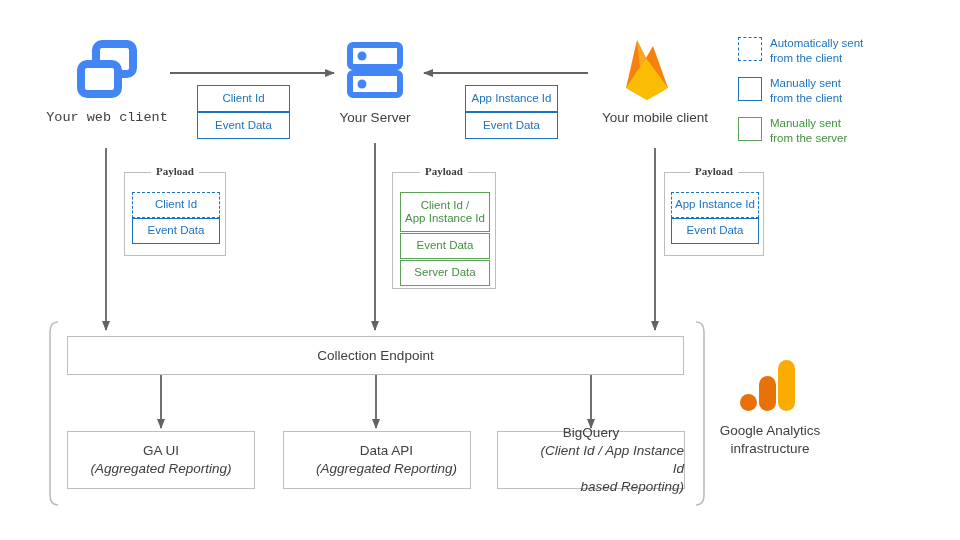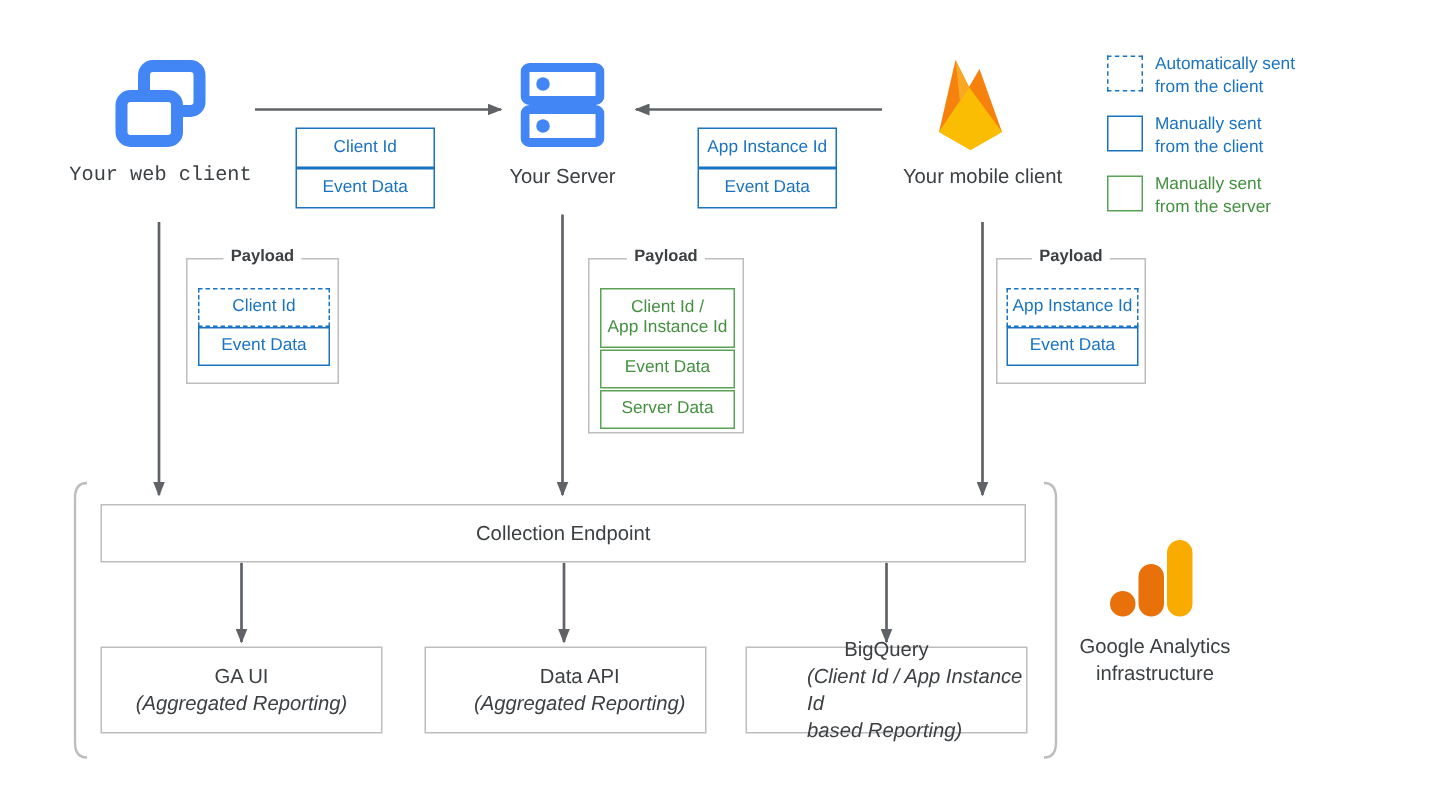--- a/index.html
+++ b/index.html
@@ -35,27 +35,28 @@
   .payload{
     border:1.2px solid #bdbdbd;
     background:#fff;
   }
   .payload-title{
     position:absolute;
     top:-8px;left:50%;transform:translateX(-50%);
     background:#fff;padding:0 5px;
     font-size:11px;font-weight:bold;color:#3c4043;
     white-space:nowrap;
+    font-family:Liberation Serif, serif;
   }
 
   
   .gbox{
     border:1.2px solid #bdbdbd;background:#fff;
     display:flex;align-items:center;justify-content:center;
-    text-align:left;color:#3c4043;line-height:1.32;
+    text-align:right;color:#3c4043;line-height:1.32;
   }
   .gbox .t1{font-size:13.5px;}
   .gbox .t2{font-size:13.5px;font-style:italic;}
 
   
   .legend-swatch{
     border:1.5px solid #1a73c0;background:#fff;
     width:22px;height:22px;
   }
   .legend-swatch.dashed{border-style:dashed;}

